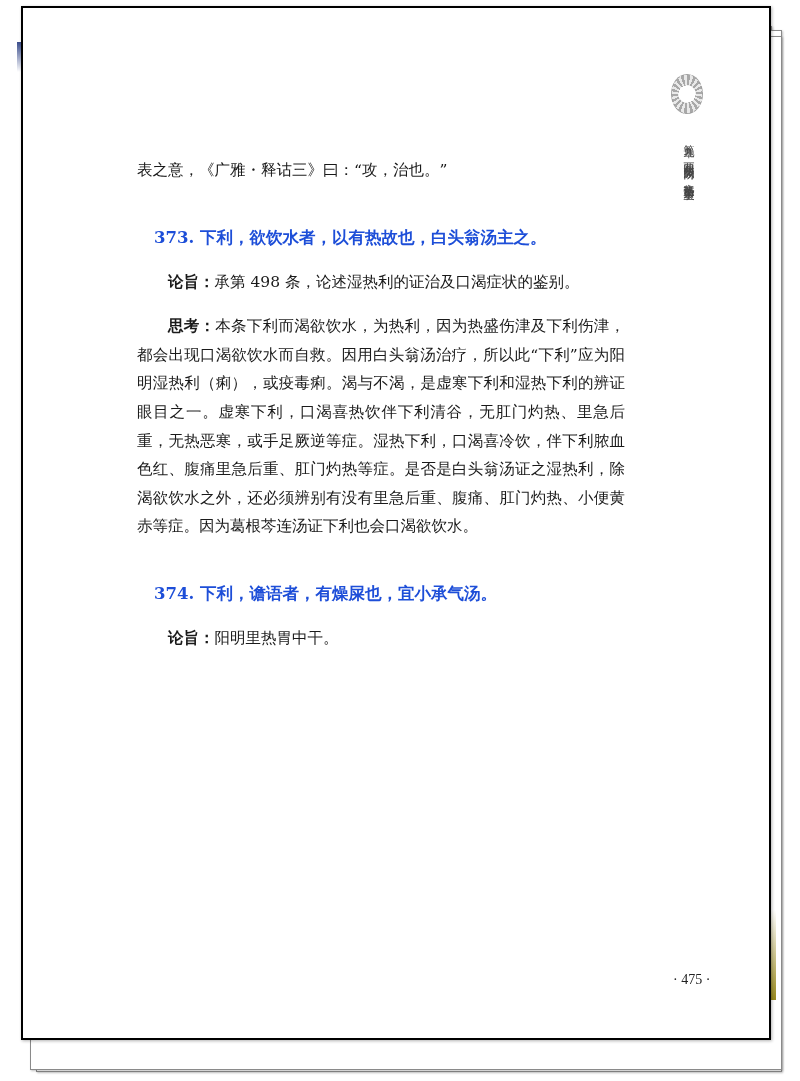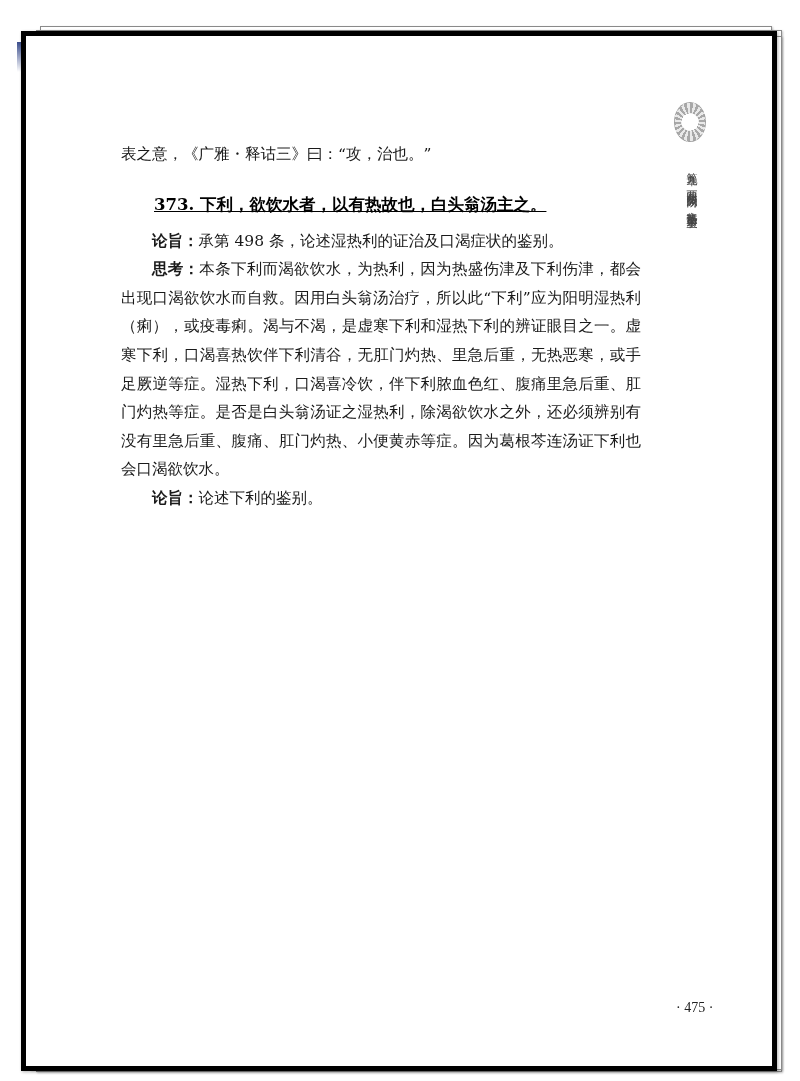--- a/index.html
+++ b/index.html
@@ -27,24 +27,24 @@
   .blue-strip {
     position: absolute; left: 17px; top: 42px; width: 4px; height: 30px;
     background: linear-gradient(#3a4d8c, rgba(58,77,140,0));
   }
   .gold-strip {
     position: absolute; left: 768px; top: 910px; width: 8px; height: 90px;
     background: linear-gradient(rgba(150,130,20,0), #9a8a1e);
   }
   .page {
     position: absolute;
-    left: 21px; top: 31px;
+    left: 21px; top: 6px;
     width: 746px; height: 1030px;
     background: #ffffff;
-    border: 5px solid #000000;
+    border: 2px solid #000000;
     box-shadow: 1px 1px 3px rgba(0,0,0,0.3);
   }
   .emblem {
     position: absolute;
     left: 648px; top: 66px;
     width: 30px; height: 38px;
     border-radius: 50%;
     background:
       radial-gradient(circle at 50% 50%, #ffffff 0 35%, transparent 36%),
       repeating-conic-gradient(#9a9a9a 0 10deg, #e6e6e6 10deg 20deg);
@@ -64,33 +64,32 @@
   }
   .chapter-side span { display: inline-block; margin-bottom: 10px; }
   .content {
     position: absolute;
     left: 121px; top: 140px;
     width: 520px;
     font-size: 15.5px;
     color: #1a1a1a;
   }
   .para {
-    margin: 0;
+    margin: 16px;
     line-height: 28.6px;
     text-align: justify;
   }
   .indent { text-indent: 2em; }
   .article-title {
-    margin: 22px 0 8px 0;
+    margin: 39px 0 8px 0;
     font-weight: bold;
     font-size: 16.5px;
     line-height: 28px;
     padding-left: 2em;
-    color: #000000;
-    text-decoration: underline;
+    color: #1d4ed8;
   }
   .label { font-weight: bold; font-family: Liberation Sans, sans-serif; }
   .page-number {
     position: absolute;
     left: 650px; top: 964px;
     font-size: 14px;
     color: #222;
     font-family: "Liberation Serif", serif;
   }
 </style>
@@ -118,15 +117,16 @@
 <div class="content">
   <p class="para">表之意，《广雅・释诂三》曰：“攻，治也。”</p>
 
   <div>
     <div class="article-title">373. 下利，欲饮水者，以有热故也，白头翁汤主之。</div>
     <p class="para indent"><span class="label">论旨：</span><span>承第 498 条，论述湿热利的证治及口渴症状的鉴别。</span></p>
     <p class="para indent"><span class="label">思考：</span><span>本条下利而渴欲饮水，为热利，因为热盛伤津及下利伤津，都会出现口渴欲饮水而自救。因用白头翁汤治疗，所以此“下利”应为阳明湿热利（痢），或疫毒痢。渴与不渴，是虚寒下利和湿热下利的辨证眼目之一。虚寒下利，口渴喜热饮伴下利清谷，无肛门灼热、里急后重，无热恶寒，或手足厥逆等症。湿热下利，口渴喜冷饮，伴下利脓血色红、腹痛里急后重、肛门灼热等症。是否是白头翁汤证之湿热利，除渴欲饮水之外，还必须辨别有没有里急后重、腹痛、肛门灼热、小便黄赤等症。因为葛根芩连汤证下利也会口渴欲饮水。</span></p>
   </div>
 
   <div>
-    <p class="para indent"><span class="label">论旨：</span><span>论述下利的鉴别。</span></p>
+    <div class="article-title">374. 下利，谵语者，有燥屎也，宜小承气汤。</div>
+    <p class="para indent"><span class="label">论旨：</span><span>阳明里热胃中干。</span></p>
   </div>
 </div>
 
 </body></html>

